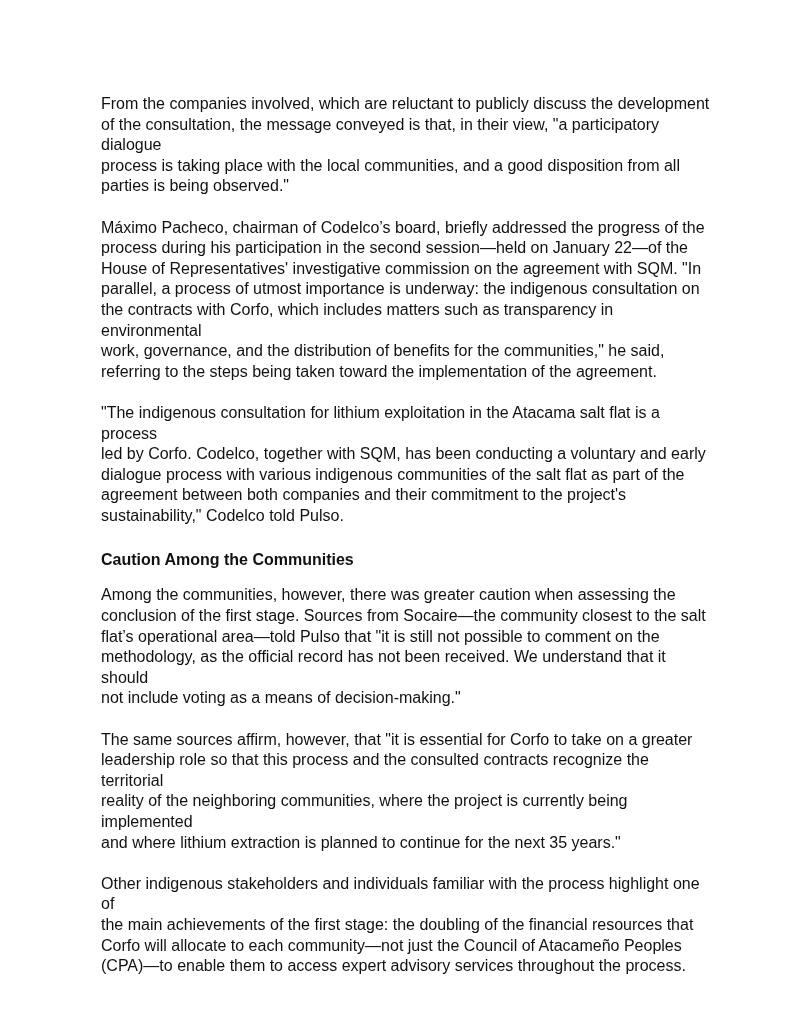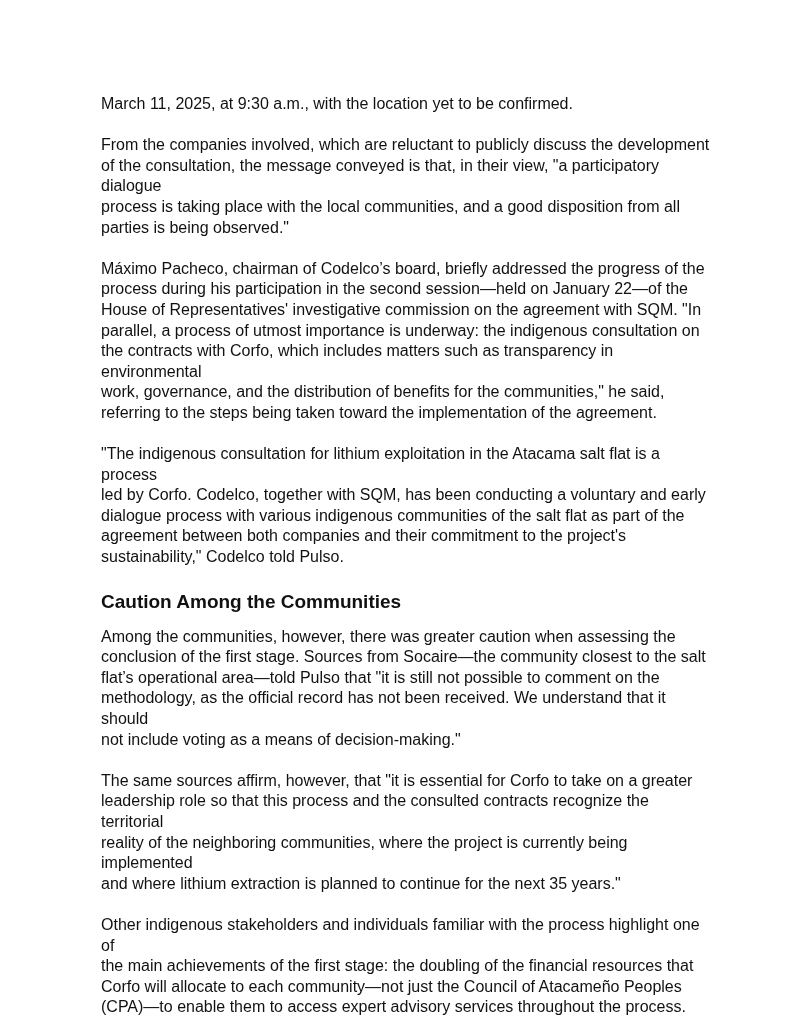--- a/index.html
+++ b/index.html
@@ -11,31 +11,30 @@
       width: 610px;
       font-family: "Liberation Sans", sans-serif;
       color: #111111;
       font-size: 16px;
       line-height: 20.6px;
     }
     .para { margin: 0 0 20.6px 0; white-space: pre-line; }
     .heading {
       font-family: "Liberation Sans", sans-serif;
       font-weight: bold;
-      font-size: 19px;
+      font-size: 16px;
       line-height: 24px;
       margin: 22px 0 13px 0;
       color: #111111;
     }
   </style>
 </head>
 <body>
 
 <div class="page">
-  <p class="para">March 11, 2025, at 9:30 a.m., with the location yet to be confirmed.</p>
   <p class="para">From the companies involved, which are reluctant to publicly discuss the development
 of the consultation, the message conveyed is that, in their view, "a participatory dialogue
 process is taking place with the local communities, and a good disposition from all
 parties is being observed."</p>
   <p class="para">Máximo Pacheco, chairman of Codelco’s board, briefly addressed the progress of the
 process during his participation in the second session—held on January 22—of the
 House of Representatives' investigative commission on the agreement with SQM. "In
 parallel, a process of utmost importance is underway: the indigenous consultation on
 the contracts with Corfo, which includes matters such as transparency in environmental
 work, governance, and the distribution of benefits for the communities," he said,

